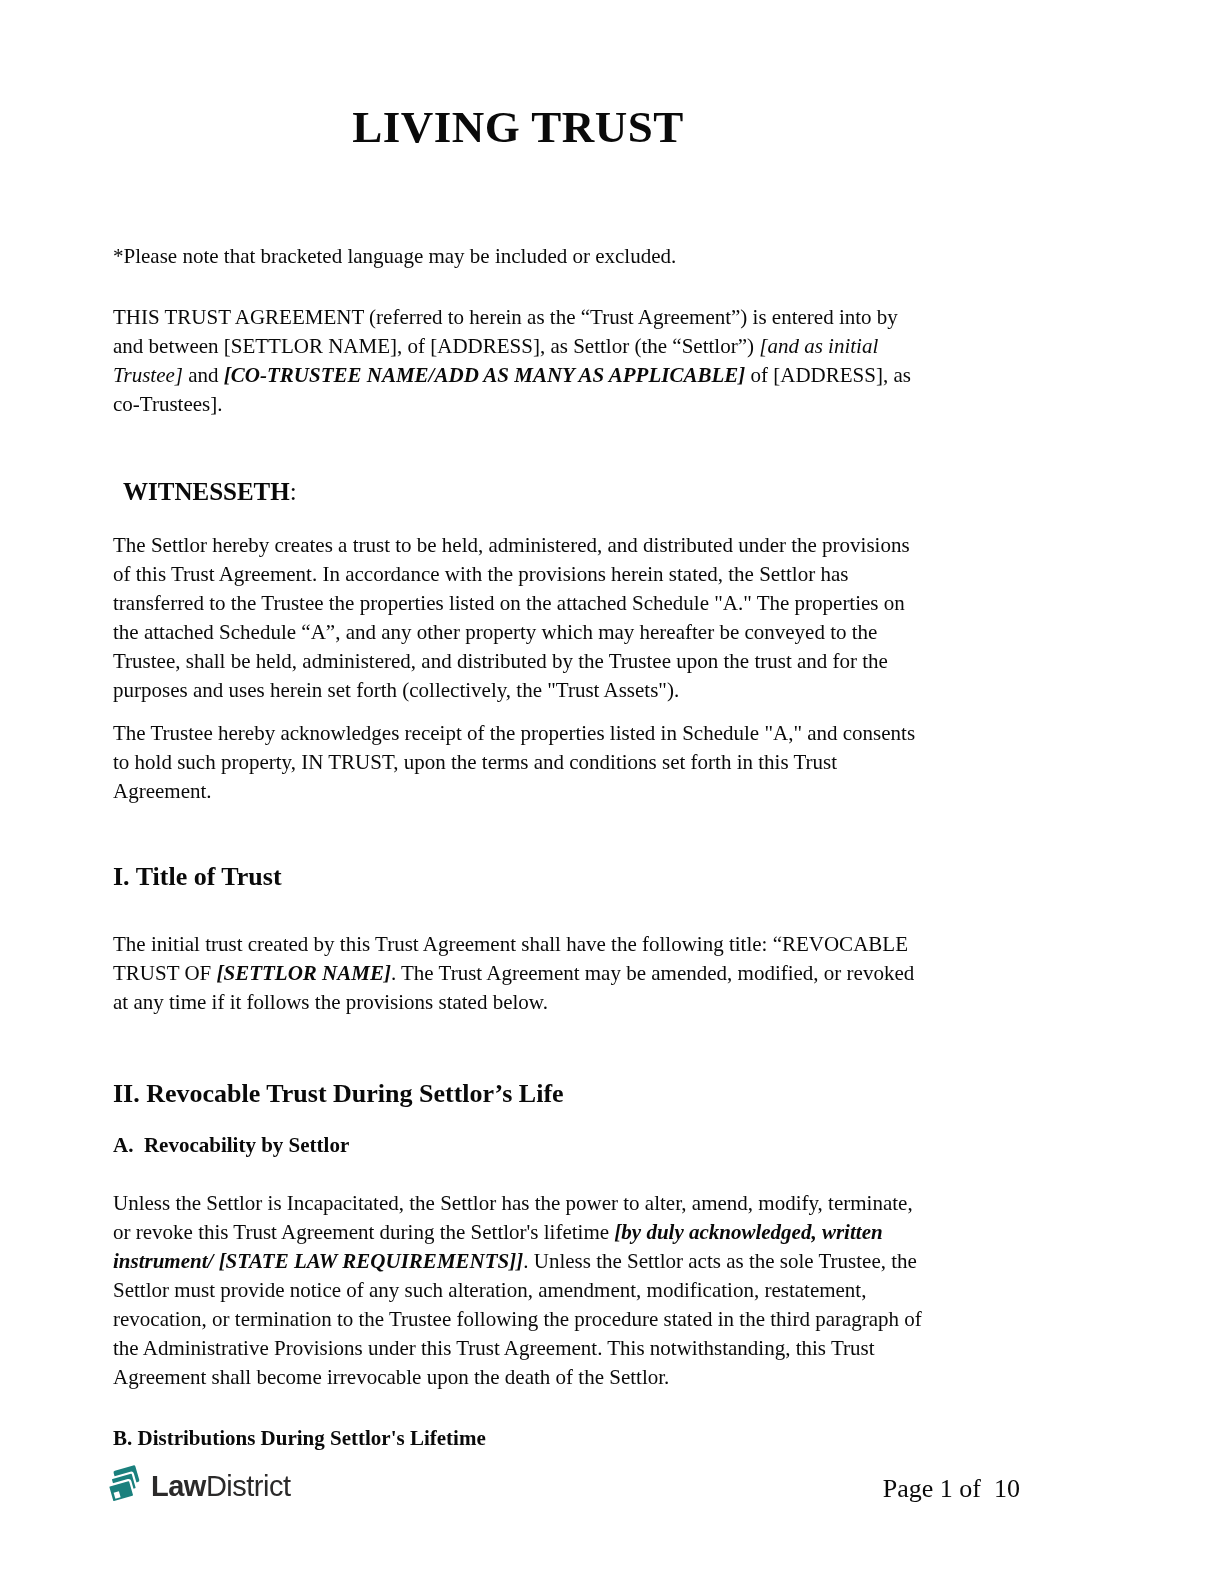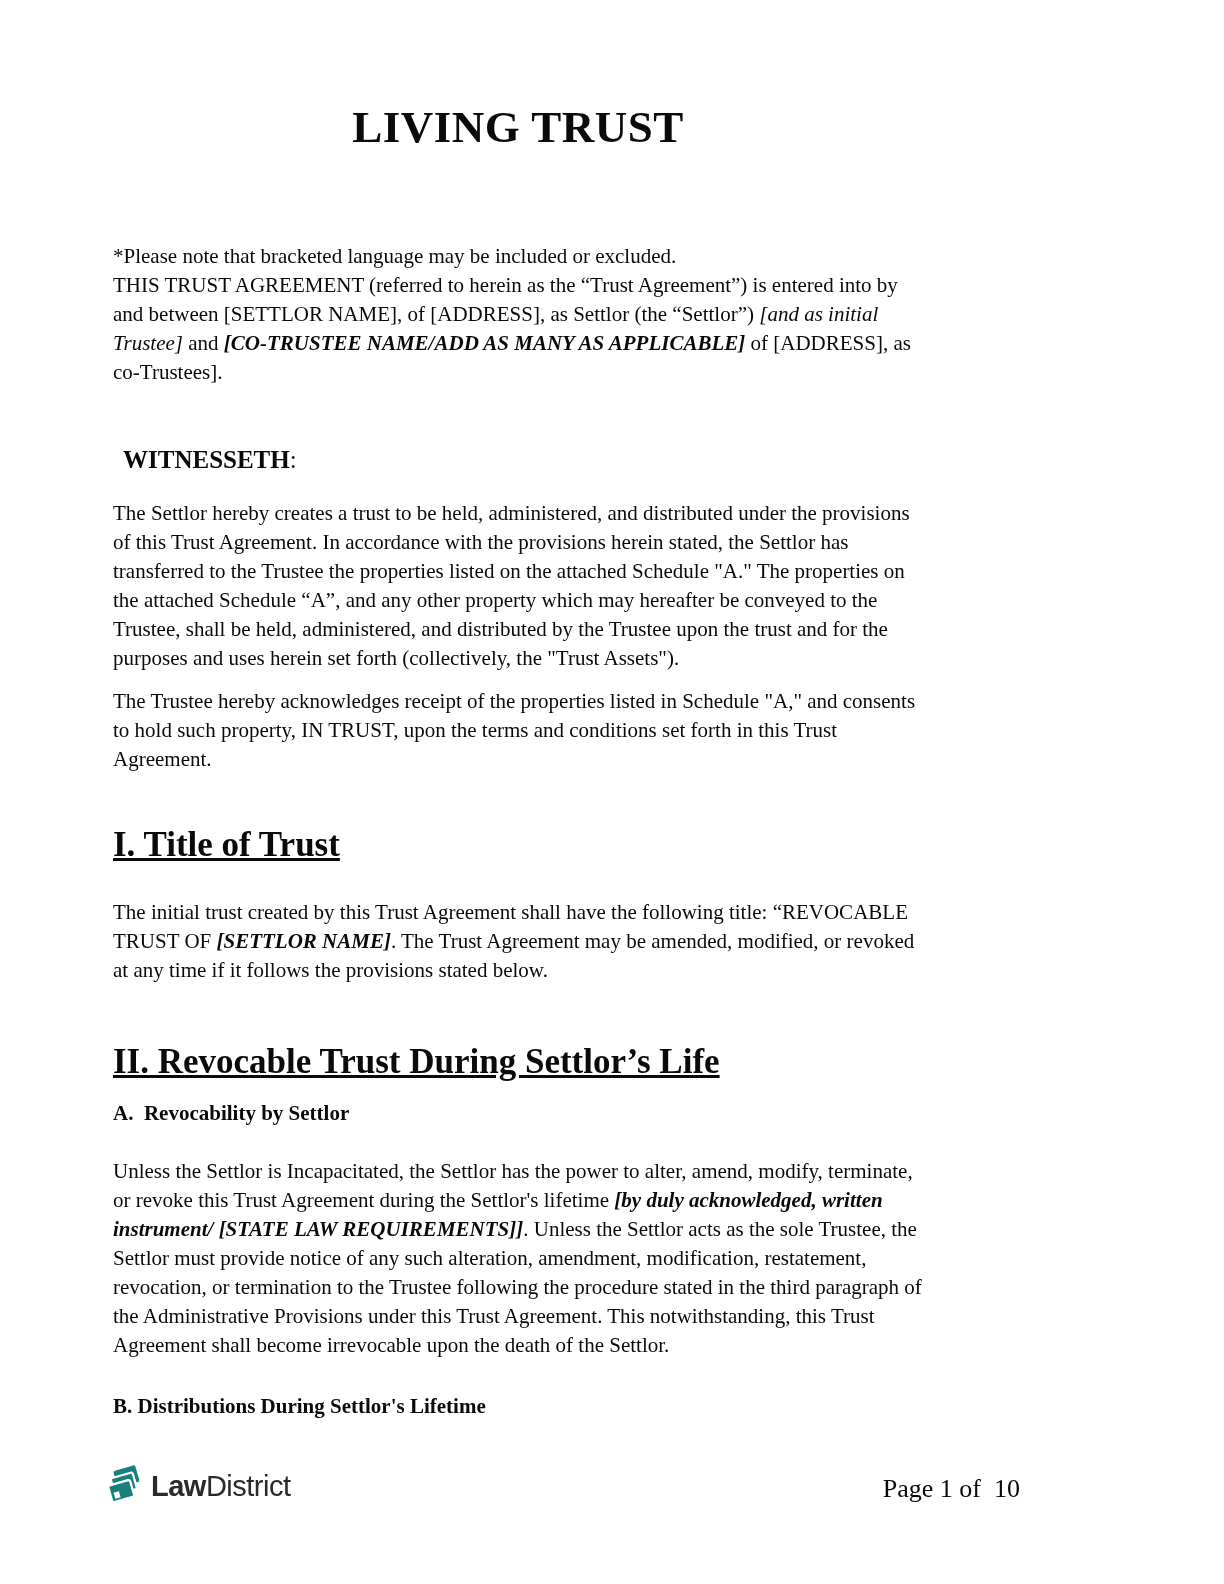--- a/index.html
+++ b/index.html
@@ -16,26 +16,26 @@
   }
   .block { font-size: 21px; line-height: 29px; text-align: left; }
   .doc-title {
     font-size: 45px;
     line-height: 54px;
     font-weight: 700;
     text-align: center;
     letter-spacing: 0.5px;
   }
   .witness { font-size: 25px; line-height: 34px; }
-  .h1 { font-size: 35px; line-height: 34px; font-weight: 700; text-decoration: underline; }
+  .h1 { font-size: 26px; line-height: 34px; font-weight: 700; }
   .h2 { font-size: 21px; line-height: 28px; font-weight: 700; }
 
   
   [data-name="document-title"]                 { margin-bottom: 88px; }
-  [data-name="bracketed-language-note"]        { }
+  [data-name="bracketed-language-note"]        { margin-bottom: 32px; }
   [data-name="intro-paragraph"]                { margin-bottom: 0; }
   [data-name="witnesseth-heading"]             { margin: 56px 0 22px 10px; }
   [data-name="trust-creation-paragraph"]       { margin-bottom: 0; }
   [data-name="trustee-acknowledgement-paragraph"] { margin-top: 14px; }
   [data-name="section-1-heading"]              { margin: 54px 0 14px 0; }
   [data-name="title-of-trust-paragraph"]       { margin-bottom: 0; margin-top: 36px; }
   [data-name="section-2-heading"]              { margin: 60px 0 20px 0; }
   [data-name="subsection-a-heading"]           { margin: 0 0 30px 0; }
   [data-name="revocability-paragraph"]         { margin-bottom: 0; }
   [data-name="subsection-b-heading"]           { margin-top: 32px; }

